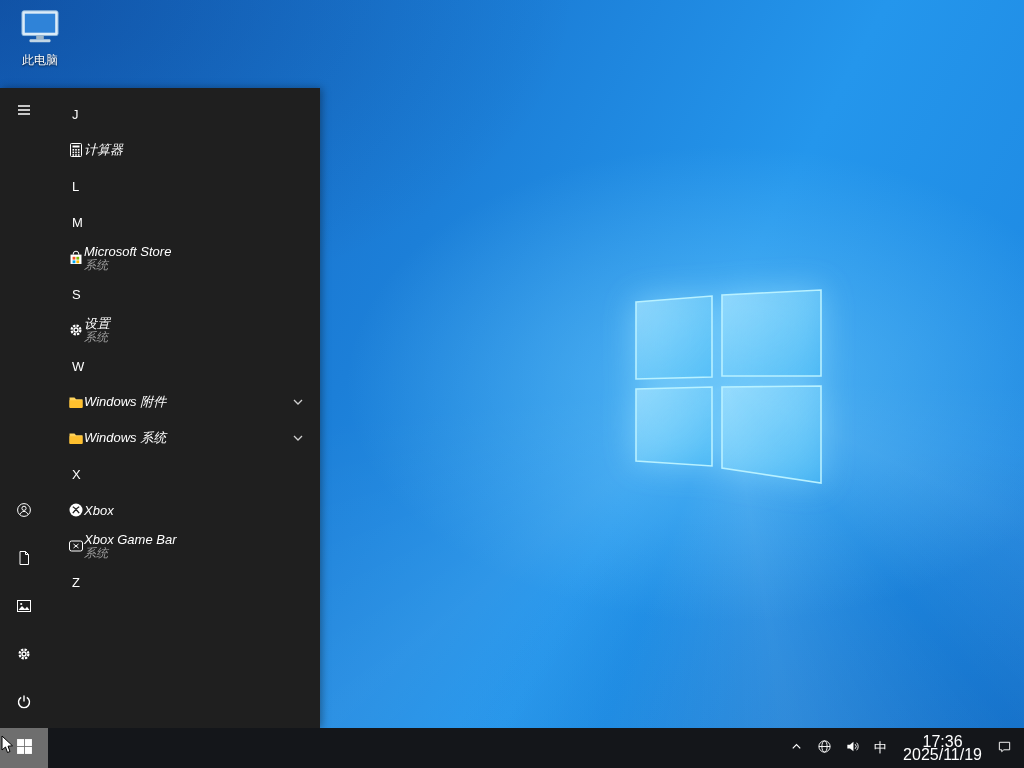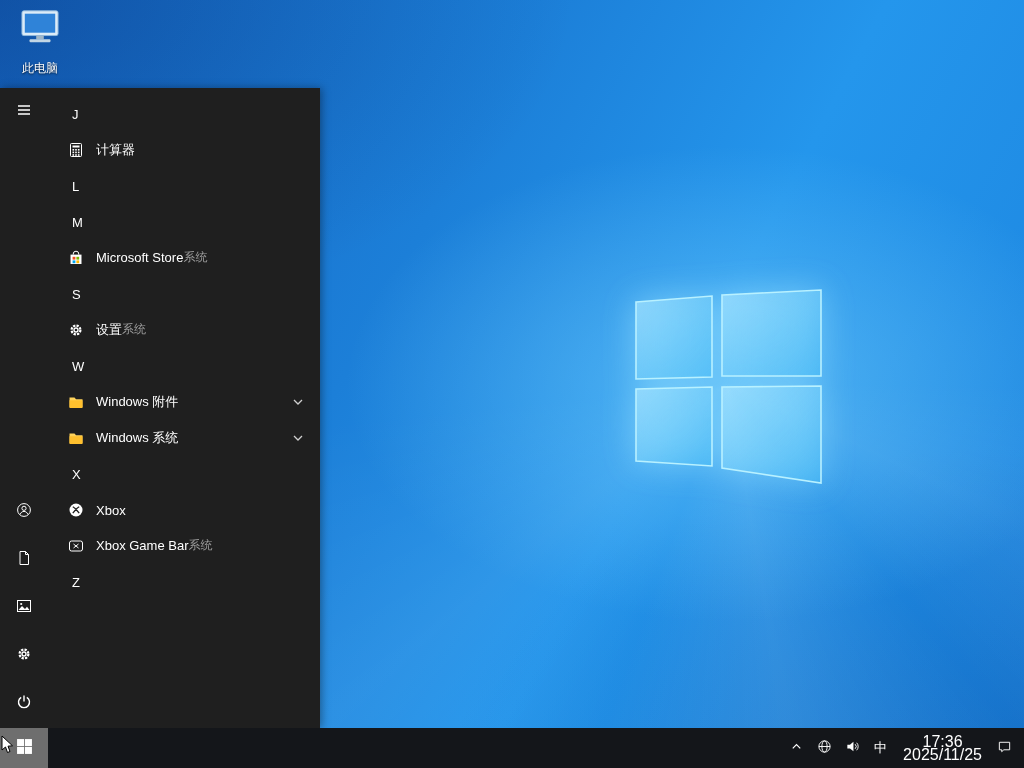--- a/index.html
+++ b/index.html
@@ -15,35 +15,35 @@
       radial-gradient(ellipse 80% 60% at 0% 0%, rgba(8,48,110,.35), transparent 70%),
       radial-gradient(ellipse 80% 60% at 100% 100%, rgba(10,70,150,.30), transparent 70%),
       linear-gradient(118deg, #1565c4 0%, #1c7fd8 38%, #2496ec 62%, #1b82dd 100%);
   }
 
   
   .win-logo { position:absolute; left:633px; top:289px; filter:drop-shadow(0 0 16px rgba(150,225,255,.85)); }
 
   
   .desktop-icon { position:absolute; left:12px; top:8px; width:56px; text-align:center; cursor:default; }
-  .desktop-icon .dlabel { margin-top:10px; font-size:12px; color:#fff; text-shadow:0 1px 2px rgba(0,0,0,.8); }
+  .desktop-icon .dlabel { margin-top:2px; font-size:12px; color:#fff; text-shadow:0 1px 2px rgba(0,0,0,.8); }
 
   
   .start-menu { position:absolute; left:0; top:88px; width:320px; height:640px; background:#1f1f1f; overflow:hidden; display:flex; box-shadow:2px 0 8px rgba(0,0,0,.35); }
   .rail { width:48px; flex:none; display:flex; flex-direction:column; background:#1f1f1f; }
   .rail-btn { width:48px; height:48px; display:flex; align-items:center; justify-content:center; color:#fff; }
   .rail-spacer { flex:1; }
   .rail svg { width:16px; height:16px; }
 
   .app-list { flex:1; padding-top:8px; overflow:hidden; }
   .letter-row { height:36px; display:flex; align-items:center; padding-left:24px; color:#fff; font-size:13px; }
-  .app-row { height:36px; display:flex; align-items:center; padding-left:20px; gap:12px; color:#fff; font-size:13px; }
+  .app-row { height:36px; display:flex; align-items:center; padding-left:20px; color:#fff; font-size:13px;font-style:italic; }
   .app-icon { width:16px; height:16px; flex:none; }
   .app-icon svg { width:16px; height:16px; display:block; }
-  .app-text { display:flex; flex-direction:row; justify-content:flex-end; line-height:14px; }
+  .app-text { display:flex; flex-direction:column; justify-content:flex-end; line-height:14px; }
   .app-sub { font-size:12px; line-height:12px; color:#9e9e9e; }
   .chevron { margin-left:auto; margin-right:14px; width:16px; height:16px; flex:none; }
   .chevron svg { width:16px; height:16px; display:block; }
 
   
   .taskbar { position:absolute; left:0; bottom:0; width:1024px; height:40px; background:#14161a; display:flex; align-items:stretch; z-index:5; }
   .start-button { width:48px; height:40px; display:flex; align-items:center; justify-content:center; background:#6e6e6e; }
   .start-button svg { width:17px; height:17px; }
   .tb-spacer { flex:1; }
   .tray { display:flex; align-items:center; gap:9px; padding-right:10px; color:#fff; }
@@ -298,21 +298,21 @@
       </div>
       <div class="tray-btn">
         <span><svg viewBox="0 0 16 16">
               <path d="M2.5 6v4h2.8L9 13V3L5.3 6z" fill="#fff"></path>
               <path d="M10.8 5.5a3.5 3.5 0 0 1 0 5M12.4 4a5.7 5.7 0 0 1 0 8" stroke="#fff" fill="none"></path>
             </svg></span>
       </div>
       <div class="tray-btn ime">中</div>
       <div class="clock">
         <div>17:36</div>
-        <div>2025/11/25</div>
+        <div>2025/11/19</div>
       </div>
       <div class="tray-btn">
         <span><svg viewBox="0 0 16 16">
               <path d="M2.5 3.5h11v8h-6.2l-2.3 2v-2H2.5z" fill="none" stroke="#fff"></path>
             </svg></span>
       </div>
     </div>
   </div>
 
   <div class="cursor">

